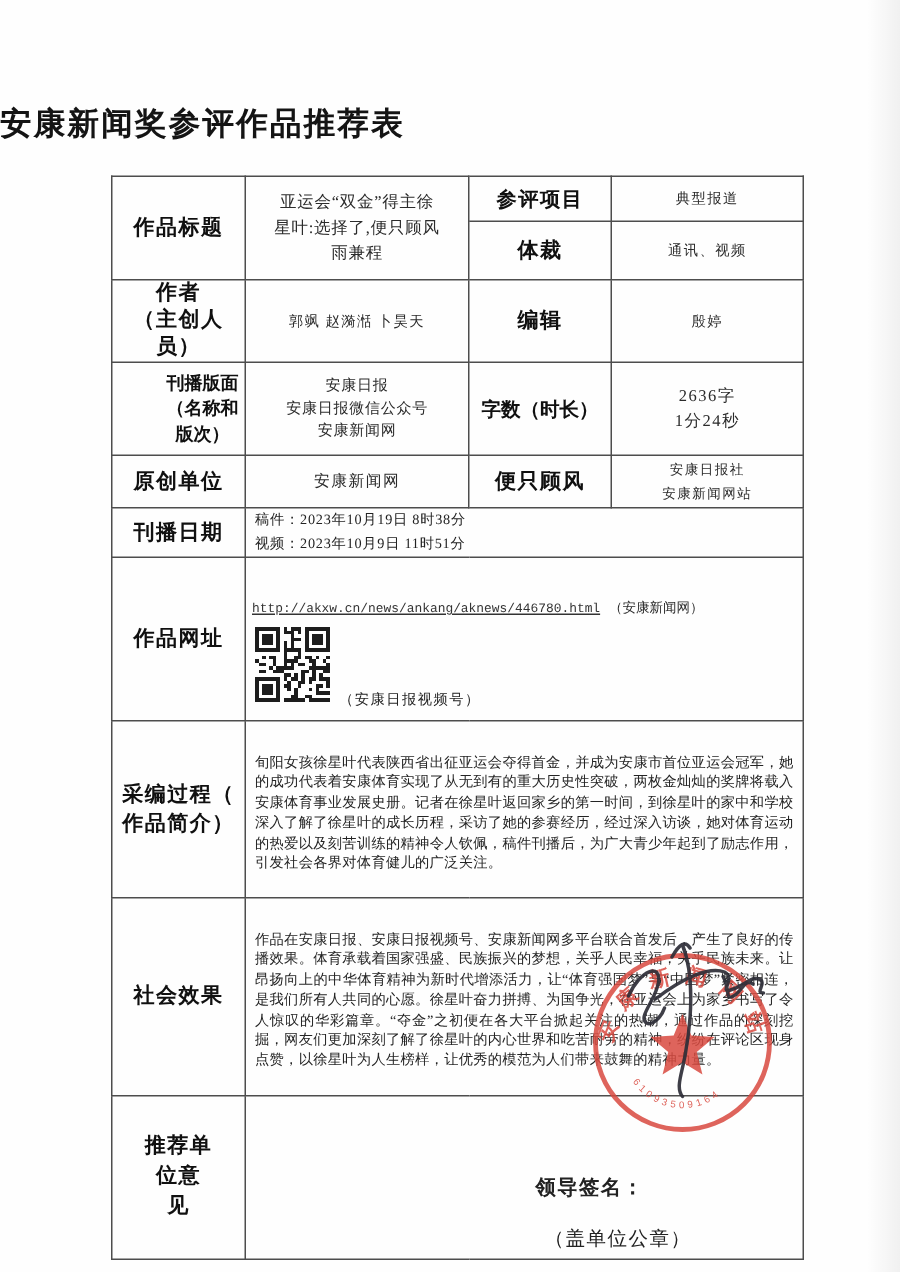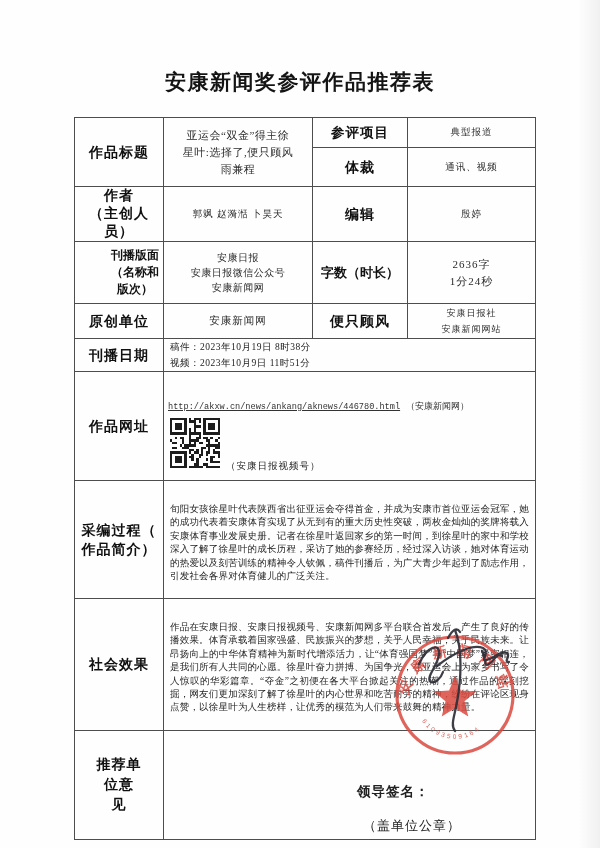--- a/index.html
+++ b/index.html
@@ -1,20 +1,20 @@
 <!DOCTYPE html>
 <html><head>
 <meta charset="utf-8">
 <style>
   html,body{margin:0;padding:0;background:#ffffff;}
   #page{position:relative;width:600px;height:848px;background:#fefefe;overflow:hidden;
         font-family:"Liberation Serif","DejaVu Serif",serif;color:#222;}
   #edge-shadow{position:absolute;top:0;right:0;width:22px;height:848px;
         background:linear-gradient(to right,rgba(0,0,0,0),rgba(0,0,0,0.055));}
-  #doc-title{position:absolute;top:68px;left:0;width:600px;text-align:center;
+  #doc-title{position:absolute;top:68px;left:0;width:600px;text-align:left;
         font-size:21px;font-weight:bold;letter-spacing:1.5px;color:#141414;}
   table.form{position:absolute;left:74px;top:117px;width:461px;border-collapse:collapse;
         table-layout:fixed;}
   td{border:1px solid #4d4d4d;vertical-align:middle;padding:0;overflow:hidden;
      white-space:pre-line;}
   .lbl{font-weight:bold;font-size:14px;text-align:center;letter-spacing:1px;
        color:#101010;line-height:19px;}
   .lbl-sm{font-size:12px;letter-spacing:0;padding-left:32px;}
   .val{text-align:center;color:#2b2b2b;}
   .v-title{font-size:11px;line-height:17px;letter-spacing:0.5px;}

